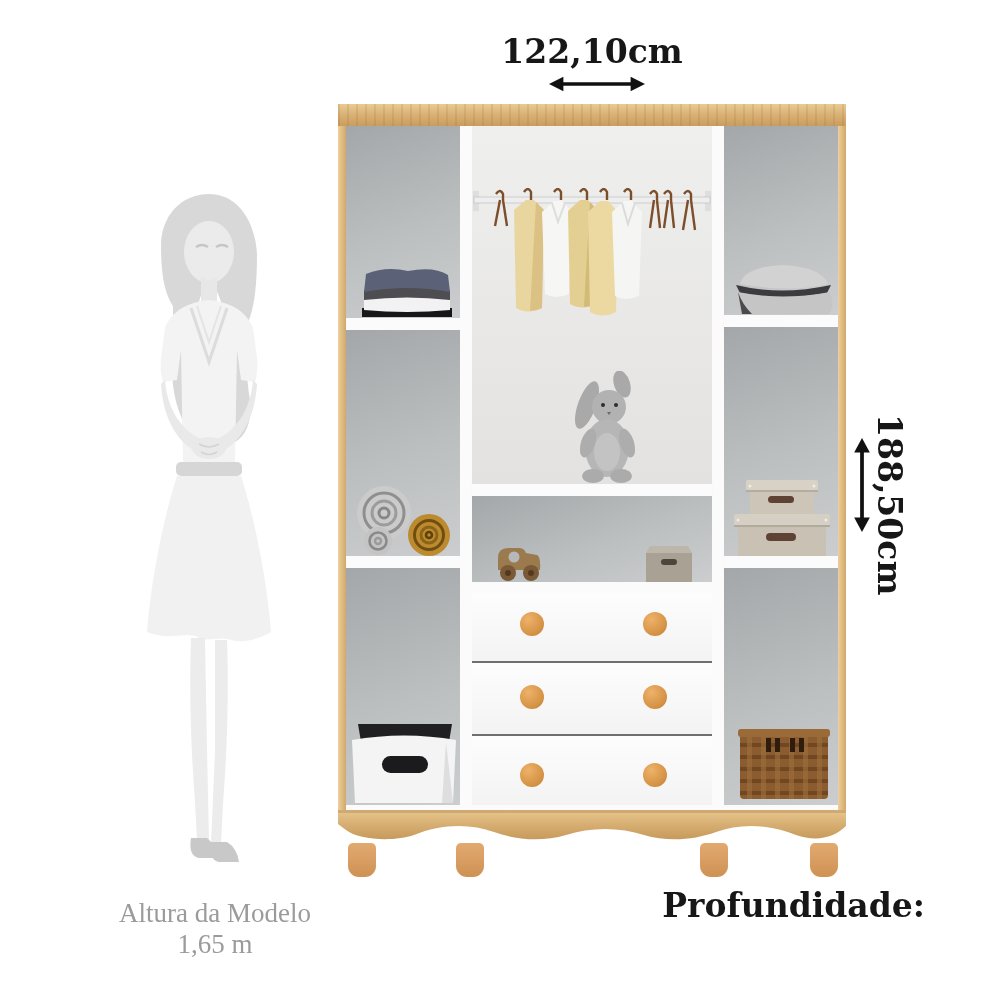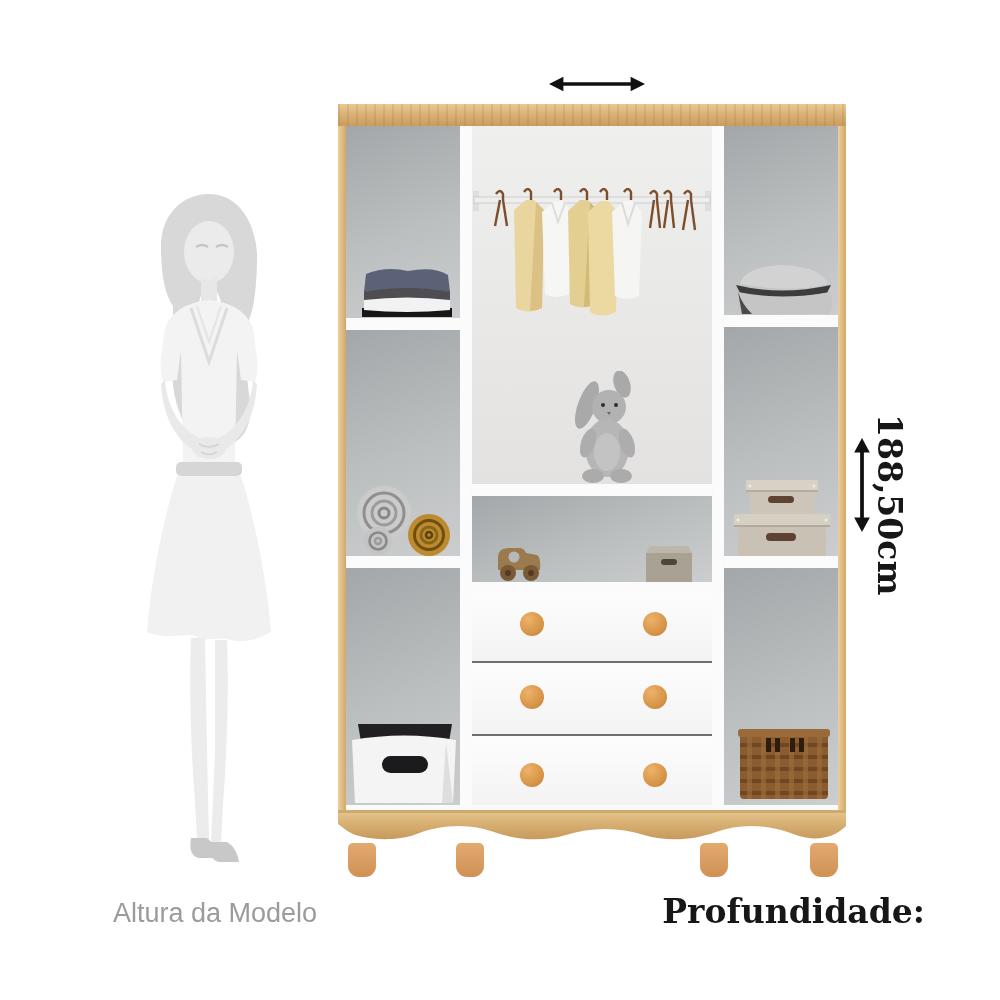--- a/index.html
+++ b/index.html
@@ -6,23 +6,23 @@
   #scene{position:relative;width:1000px;height:1000px;background:#ffffff;overflow:hidden;
          font-family:"DejaVu Serif",serif;}
   .abs{position:absolute;}
   
   .dim-text{font-weight:bold;color:#171717;font-size:33px;letter-spacing:0;}
   #width-dim{left:430px;top:32px;width:324px;text-align:center;}
   #width-arrow{left:549px;top:73px;width:96px;height:22px;}
   #height-arrow{left:850px;top:438px;width:24px;height:94px;}
   #height-dim{left:817px;top:468px;width:146px;height:38px;text-align:center;
               transform:rotate(90deg);transform-origin:center;}
-  #depth-dim{left:540px;top:889px;width:385px;text-align:right;line-height:1.06;margin-top:6px;}
+  #depth-dim{left:540px;top:889px;width:385px;text-align:right;line-height:1.06;}
   #model-note{left:60px;top:898px;width:310px;text-align:center;color:#9b9b9b;
-              font-family:Liberation Sans, sans-serif;font-size:27px;font-weight:normal;line-height:1.15;}
+              font-family:Liberation Serif, serif;font-size:27px;font-weight:normal;line-height:1.15;}
   
   #wardrobe{left:338px;top:104px;width:508px;height:780px;}
   .wood{background:
         repeating-linear-gradient(90deg,rgba(150,105,55,.16) 0 2px,rgba(0,0,0,0) 2px 9px),
         linear-gradient(180deg,#e9cb92 0%,#d9b075 50%,#c89d5e 100%);}
   #top-bar{left:0;top:0;width:508px;height:22px;border-bottom:2px solid #a98450;}
   #body{left:0;top:22px;width:508px;height:684px;background:#fbfbfb;}
   .wood-edge{top:0;width:8px;height:684px;background:linear-gradient(90deg,#ecd09c,#d2a868);}
   .backpanel{background:linear-gradient(160deg,#a4a7a9 0%,#bcbfc0 55%,#cbcdce 100%);}
   .backpanel-light{background:linear-gradient(180deg,#efefed 0%,#e3e2e0 100%);}
@@ -36,39 +36,41 @@
   .foot{top:739px;width:28px;height:34px;border-radius:5px 5px 11px 11px;
         background:linear-gradient(180deg,#e2aa70,#cf9154);}
   
   .obj{display:block;}
 </style>
 </head>
 <body>
 
 <div id="scene">
 
+  <div class="abs dim-text" id="width-dim">122,10cm</div>
   <svg class="abs" id="width-arrow" viewBox="0 0 100 20">
     <line x1="13" y1="10" x2="87" y2="10" stroke="#111" stroke-width="3.6"></line>
     <polygon points="0,10 15,2.5 15,17.5" fill="#111"></polygon>
     <polygon points="100,10 85,2.5 85,17.5" fill="#111"></polygon>
   </svg>
 
   <svg class="abs" id="height-arrow" viewBox="0 0 20 90">
     <line x1="10" y1="12" x2="10" y2="78" stroke="#111" stroke-width="3.6"></line>
     <polygon points="10,0 2.5,14 17.5,14" fill="#111"></polygon>
     <polygon points="10,90 2.5,76 17.5,76" fill="#111"></polygon>
   </svg>
   <div class="abs dim-text" id="height-dim">188,50cm</div>
 
   <div class="abs dim-text" id="depth-dim">
     <div>Profundidade:</div>
   </div>
 
   <div class="abs" id="model-note">
     <div>Altura da Modelo</div>
+    <div>1,65 m</div>
   </div>
 
   <svg class="abs" style="left:103px;top:190px;" width="212" height="688" viewBox="0 0 212 688">
     <path d="M106,4 C78,4 58,26 58,56 C58,86 62,104 70,116 L70,150 C66,190 72,222 86,240
              C92,232 94,222 92,210 C88,178 90,150 92,132 C96,108 100,96 106,94
              C114,96 120,112 122,136 C124,158 122,190 118,214 C116,228 120,242 132,252
              C146,244 150,224 146,204 C142,176 144,150 146,130 C152,114 154,92 154,64
              C152,30 134,4 106,4 Z" fill="#d8d8d8"></path>
     <ellipse cx="106" cy="62" rx="25" ry="31" fill="#ebebeb"></ellipse>
     <path d="M93,57 q6,-4 12,0" stroke="#c6c6c6" stroke-width="2.4" fill="none"></path>

